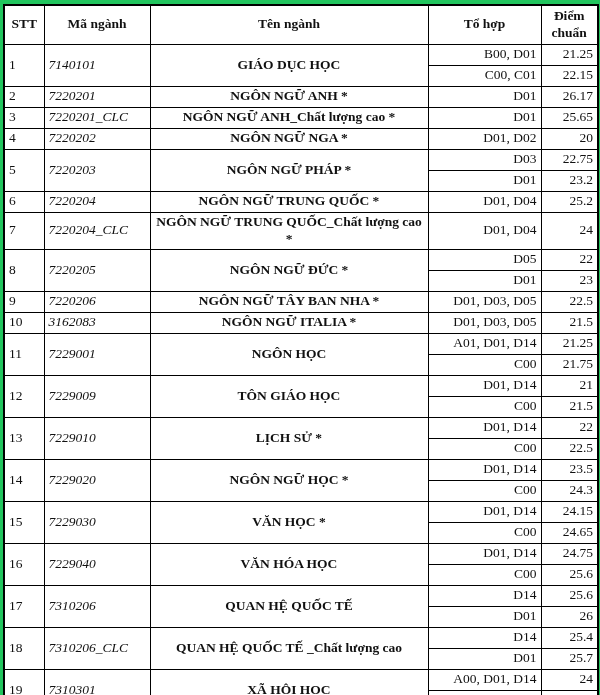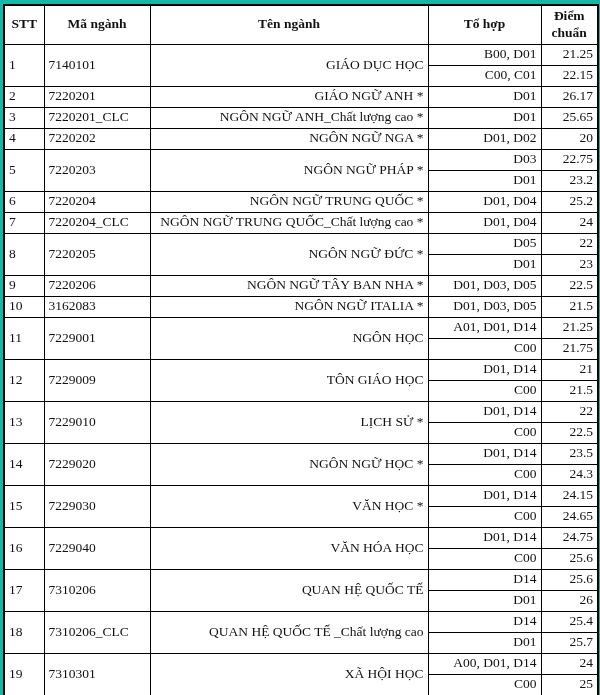--- a/index.html
+++ b/index.html
@@ -5,21 +5,21 @@
   html, body {
     margin: 0;
     padding: 0;
     background: #ffffff;
     font-family: "Liberation Serif", "DejaVu Serif", serif;
     color: #111111;
   }
   .page {
     width: 600px;
     height: 695px;
-    background: #14b8a6;
+    background: #22c55e;
     box-sizing: border-box;
     padding: 4px 3px;
   }
   table.score-table {
     border-collapse: collapse;
     width: 594px;
     table-layout: fixed;
     border: 2px solid #000000;
   }
   table.score-table th,
@@ -31,22 +31,22 @@
     vertical-align: middle;
     overflow: hidden;
     background: #ffffff;
   }
   table.score-table th {
     font-weight: bold;
     text-align: center;
     padding: 2px 2px;
   }
   td.cell-stt   { text-align: left; padding-left: 5px; }
-  td.cell-code  { text-align: left; padding-left: 8px; }
-  td.cell-name  { text-align: right; padding-left: 6px; }
+  td.cell-code  { text-align: left; padding-left: 8px; font-style: italic; }
+  td.cell-name  { text-align: center; padding-left: 6px; font-weight: bold; }
   td.cell-combo { text-align: right; padding-left: 6px; }
   td.cell-score { text-align: right; padding-left: 4px; }
   tr.subrow td  { height: 18px; }
   col.c-stt   { width: 40px; }
   col.c-code  { width: 106px; }
   col.c-name  { width: 278px; }
   col.c-combo { width: 113px; }
   col.c-score { width: 57px; }
 </style>
 </head>
@@ -78,21 +78,21 @@
           <td class="cell-combo">B00, D01</td>
           <td class="cell-score">21.25</td>
         </tr>
         <tr class="subrow">
           <td class="cell-combo">C00, C01</td>
           <td class="cell-score">22.15</td>
         </tr>
         <tr class="subrow">
           <td class="cell-stt" rowspan="1">2</td>
           <td class="cell-code" rowspan="1">7220201</td>
-          <td class="cell-name" rowspan="1">GIÁO NGỮ ANH *</td>
+          <td class="cell-name" rowspan="1">NGÔN NGỮ ANH *</td>
           <td class="cell-combo">D01</td>
           <td class="cell-score">26.17</td>
         </tr>
         <tr class="subrow">
           <td class="cell-stt" rowspan="1">3</td>
           <td class="cell-code" rowspan="1">7220201_CLC</td>
           <td class="cell-name" rowspan="1">NGÔN NGỮ ANH_Chất lượng cao *</td>
           <td class="cell-combo">D01</td>
           <td class="cell-score">25.65</td>
         </tr>

